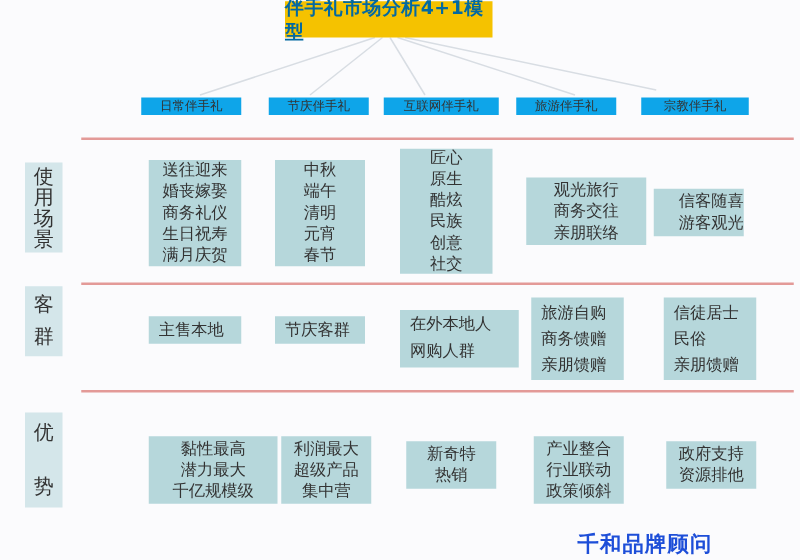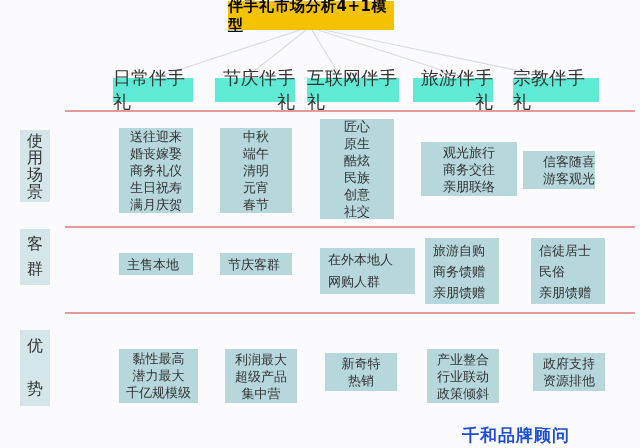--- a/index.html
+++ b/index.html
@@ -6,28 +6,28 @@
     body {
       width:640px; height:448px; overflow:hidden; position:relative;
       background:#fbfbfd;
       font-family: "DejaVu Sans", "Liberation Sans", sans-serif;
       color:#2a2a2a;
     }
     .abs { position:absolute; }
     .title {
       left:228px; top:1px; width:166px; height:29px;
       background:#f5c200;
-      color:#000000; font-weight:bold; font-size:15px;
+      color:#0369a1; font-weight:bold; font-size:15px;
       display:flex; align-items:center; justify-content:center;
       letter-spacing:0.5px;
     }
     .cat {
-      top:78px; height:24px;
-      background:#5eead4;
-      font-size:18px; color:#333;
+      top:78px; height:14px;
+      background:#0ea5e9;
+      font-size:10px; color:#333;
       display:flex; align-items:center; justify-content:center;
     }
     .hline { left:65px; width:570px; height:2px; background:#e39a98; }
     .side {
       left:20px; width:30px;
       background:#d4e6ea;
       font-size:16px; color:#333;
       display:flex; flex-direction:column; align-items:center;
     }
     .box {
@@ -130,21 +130,21 @@
   <span>信徒居士</span>
     <span>民俗</span>
     <span>亲朋馈赠</span>
 </div>
 
 <div class="abs side" style="top:330px;height:76px;justify-content:space-between;padding:6px 0;box-sizing:border-box;">
   <span>优</span>
   <span>势</span>
 </div>
 
-<div class="abs box" style="left:119px;top:349px;width:79px;height:54px;font-family:Liberation Mono, monospace;">
+<div class="abs box" style="left:119px;top:349px;width:103px;height:54px;">
   <span>黏性最高</span>
     <span>潜力最大</span>
     <span>千亿规模级</span>
 </div>
 <div class="abs box" style="left:225px;top:349px;width:72px;height:54px;">
   <span>利润最大</span>
     <span>超级产品</span>
     <span>集中营</span>
 </div>
 <div class="abs box" style="left:325px;top:353px;width:72px;height:38px;">

